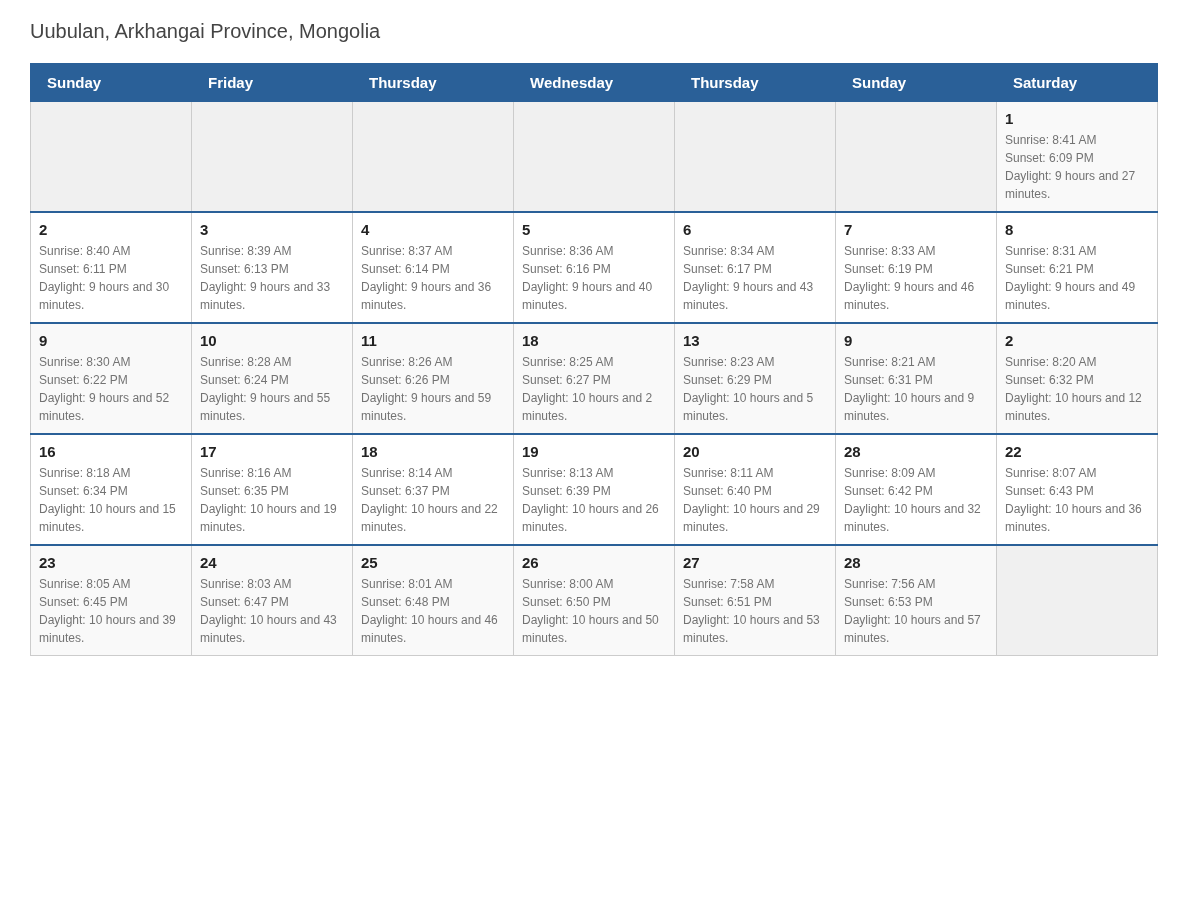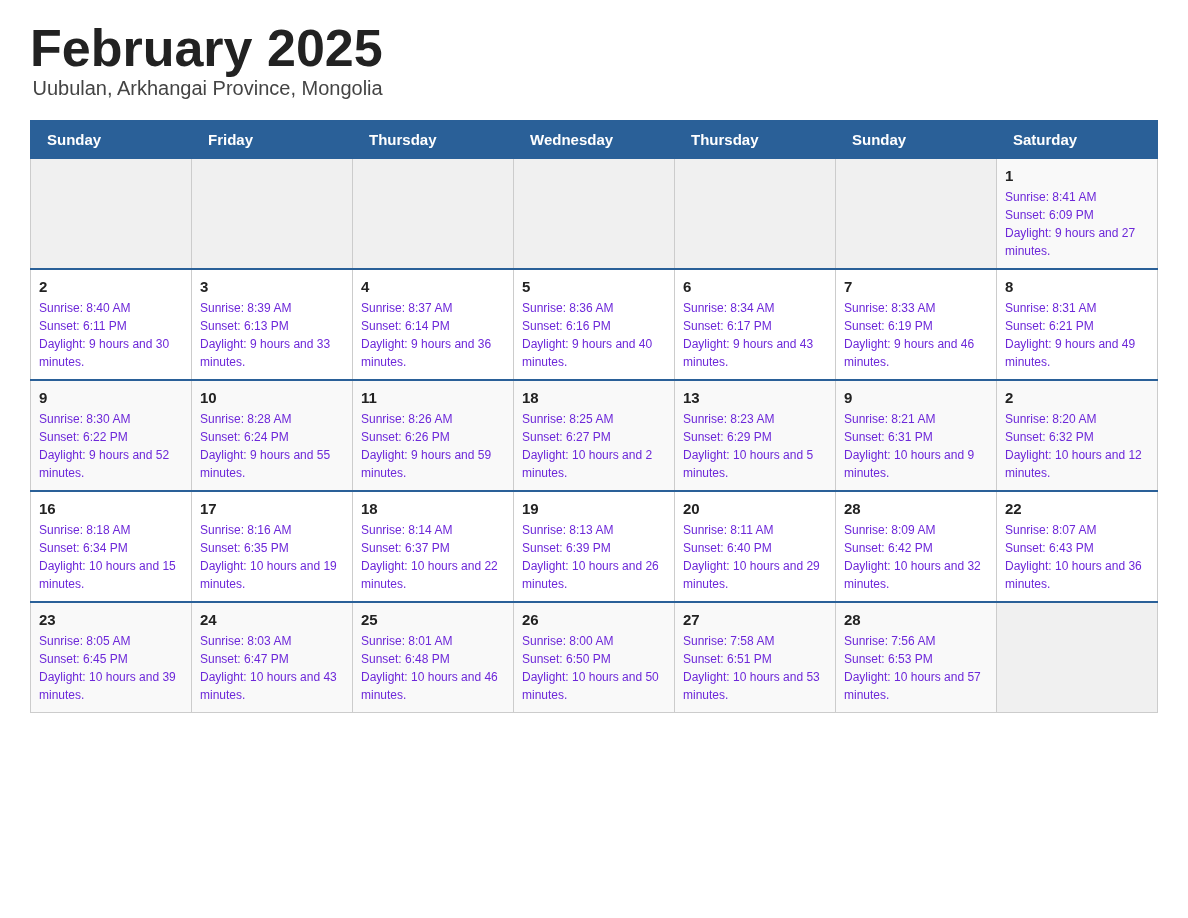--- a/index.html
+++ b/index.html
@@ -67,36 +67,35 @@
     }
     .day-number {
       font-size: 15px;
       font-weight: bold;
       color: #222;
       display: block;
       margin-bottom: 4px;
     }
     .day-info {
       font-size: 12px;
-      color: #6d28d9;
+      color: #737373;
       line-height: 1.5;
     }
     .empty-cell {
       background: #f0f0f0 !important;
     }
     .row-separator td {
       border-top: 2px solid #2a6098 !important;
     }
   </style>
 </head>
 <body>
 
 <div class="header">
   <div class="title-section">
-    <div class="calendar-title">February 2025</div>
     <div class="calendar-subtitle">Uubulan, Arkhangai Province, Mongolia</div>
   </div>
 </div>
 
 <table class="calendar">
   <thead>
     <tr>
     <th>Sunday</th>
         <th>Friday</th>
         <th>Thursday</th>

